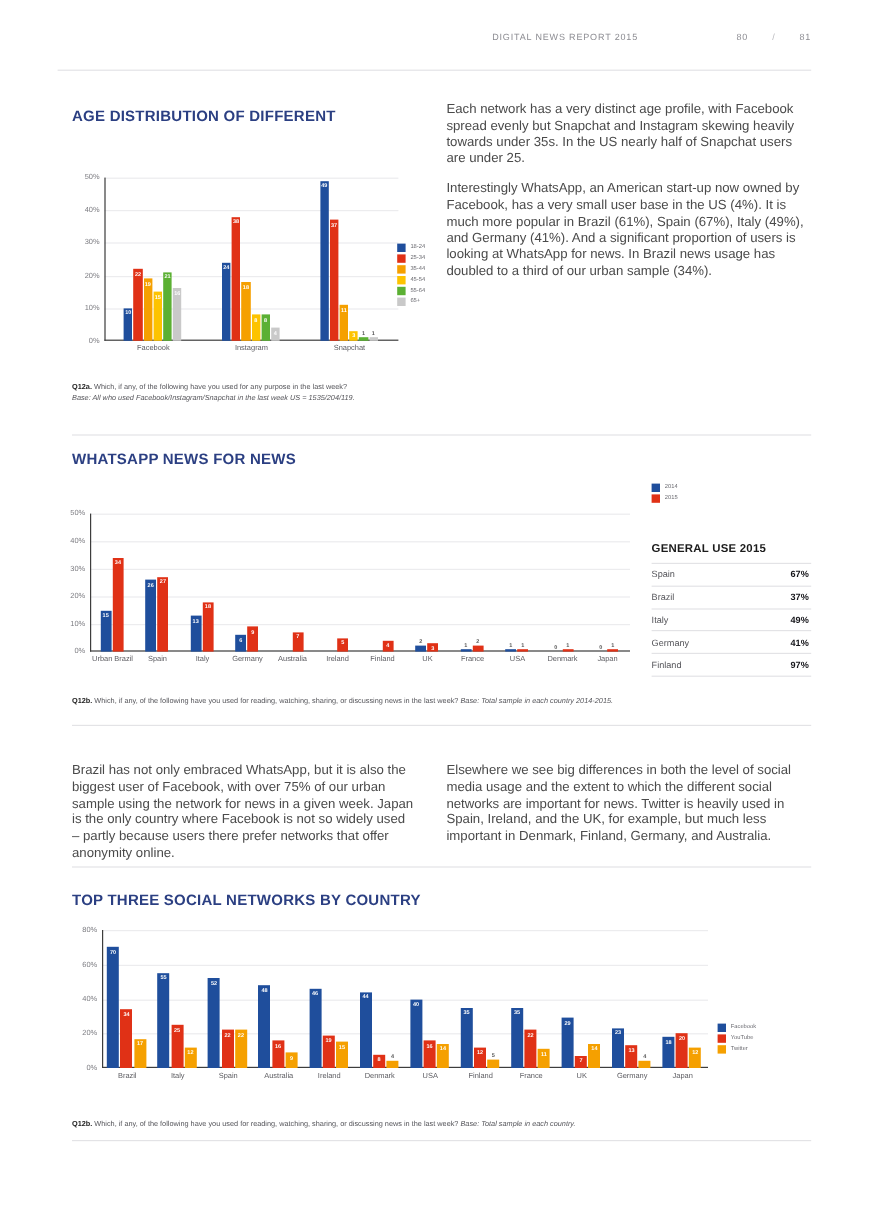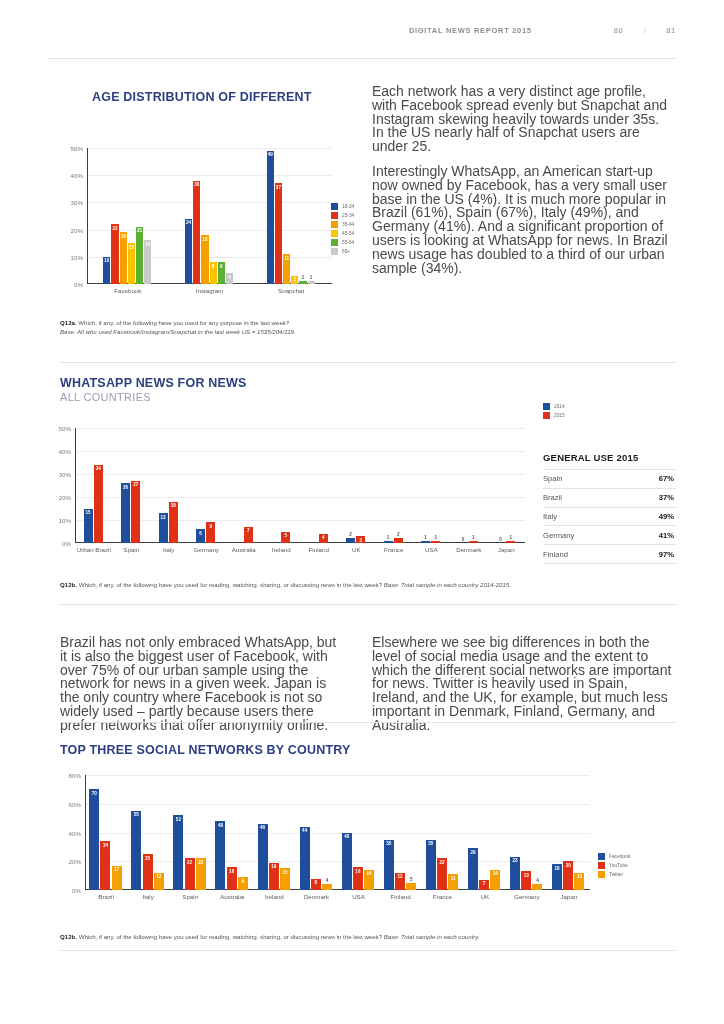--- a/index.html
+++ b/index.html
@@ -12,33 +12,33 @@
     overflow: hidden;
   }
 
   
   .page-header {
     position: absolute; top: 26px; left: 0; width: 724px;
     display: flex; justify-content: flex-end; align-items: center;
     padding-right: 48px;
     font-size: 7.5px; letter-spacing: 0.7px; color: #8c8c92;
   }
-  .page-header .hdr-title { margin-right: 62px; font-weight: bold; }
+  .page-header .hdr-title { margin-right: 62px; }
   .page-header .pg { margin-left: 20px; }
   .page-header .slash { margin-left: 20px; color: #b9b9bd; }
 
   
   .sect-title {
     font-size: 12.5px; font-weight: bold; letter-spacing: 0.2px;
     color: #2b3f82; line-height: 14px;
   }
   .sect-sub {
     font-size: 11px; color: #9aa0b4; letter-spacing: 0.3px; line-height: 15px;
   }
-  .body-text { font-size: 14px; line-height: 13.8px; color: #4a4a4a; }
+  .body-text { font-size: 11px; line-height: 13.8px; color: #4a4a4a; }
   .body-text p + p { margin-top: 11px; }
 
   .footnote {
     font-size: 6.1px; line-height: 9px; color: #55555a;
   }
   .footnote b { color: #222; }
   .footnote i { font-style: italic; }
 
   .hr { border-top: 1px solid #e3e3e6; width: 100%; }
 
@@ -88,21 +88,21 @@
 <body>
 
 <div class="page-header">
   <span class="hdr-title">DIGITAL NEWS REPORT 2015</span>
   <span class="pg">80</span>
   <span class="slash">/</span>
   <span class="pg">81</span>
 </div>
 <div class="hr" style="position:absolute;top:58px;left:48px;width:628px;"></div>
 
-<div style="position:absolute;left:60px;top:90px;width:300px;margin-left:32px;">
+<div style="position:absolute;left:60px;top:90px;width:300px;">
   <div class="sect-title">AGE DISTRIBUTION OF DIFFERENT</div>
 </div>
 
 <div class="body-text" style="position:absolute;left:372px;top:85px;width:300px;">
   <p>Each network has a very distinct age profile, with Facebook spread evenly but Snapchat and Instagram skewing heavily towards under 35s. In the US nearly half of Snapchat users are under 25.</p>
   <p>Interestingly WhatsApp, an American start-up now owned by Facebook, has a very small user base in the US (4%). It is much more popular in Brazil (61%), Spain (67%), Italy (49%), and Germany (41%). And a significant proportion of users is looking at WhatsApp for news. In Brazil news usage has doubled to a third of our urban sample (34%).</p>
 </div>
 
 <div class="chart" id="chart-0" style="position:absolute;left:87px;top:148px;width:245px;height:136px;">
     <div class="ylabel" style="top: 136px;">0%</div>
@@ -214,21 +214,20 @@
 <div class="footnote" style="position:absolute;left:60px;top:318px;width:320px;">
   <b>Q12a.</b>
   <span>Which, if any, of the following have you used for any purpose in the last week?</span><br>
   <i>Base: All who used Facebook/Instagram/Snapchat in the last week US = 1535/204/119.</i>
 </div>
 
 <div class="hr" style="position:absolute;top:362px;left:60px;width:616px;"></div>
 
 <div style="position:absolute;left:60px;top:376px;width:400px;">
   <div class="sect-title">WHATSAPP NEWS FOR NEWS</div>
-  <div class="sect-sub">ALL COUNTRIES</div>
 </div>
 
 <div class="chart" id="chart-1" style="position:absolute;left:75px;top:428px;width:450px;height:115px;">
     <div class="ylabel" style="top: 115px;">0%</div>
     <div class="gridline" style="top: 92px;"></div>
     <div class="ylabel" style="top: 92px;">10%</div>
     <div class="gridline" style="top: 69px;"></div>
     <div class="ylabel" style="top: 69px;">20%</div>
     <div class="gridline" style="top: 46px;"></div>
     <div class="ylabel" style="top: 46px;">30%</div>

